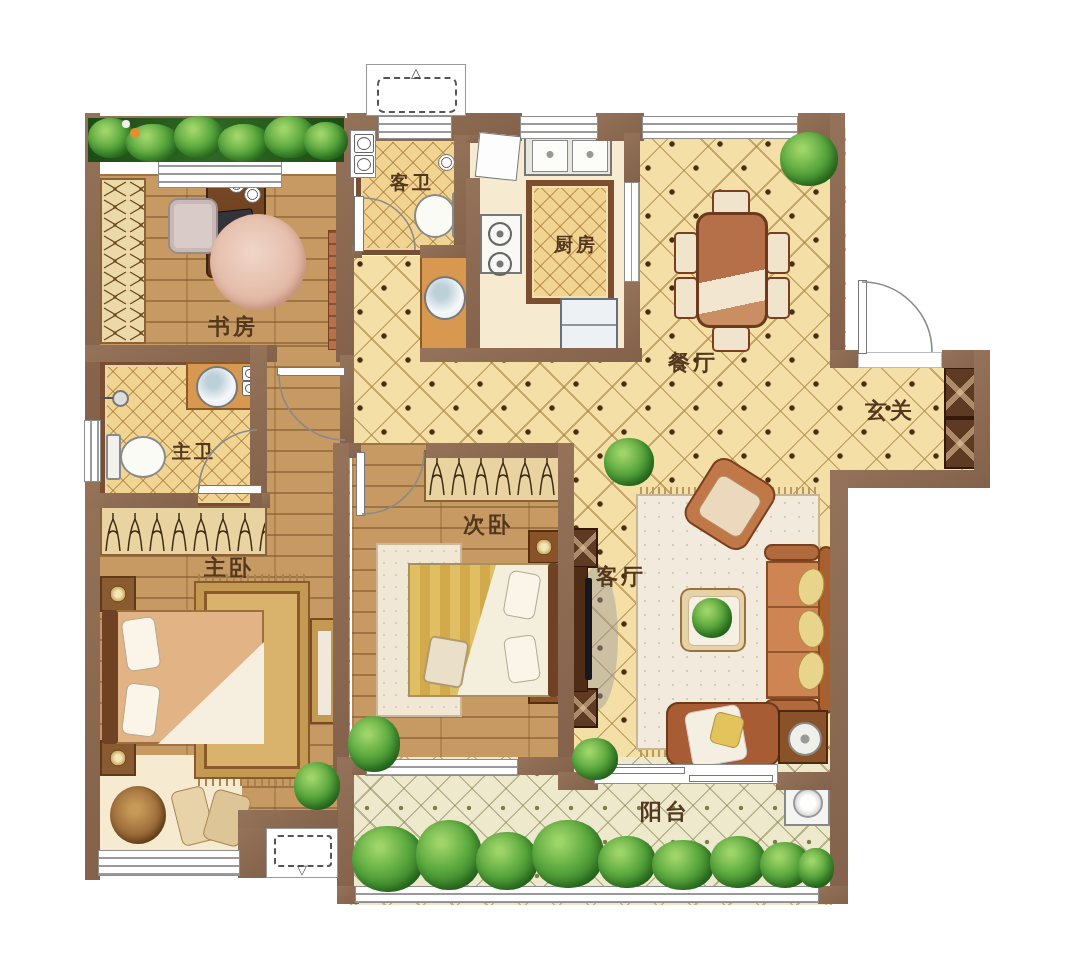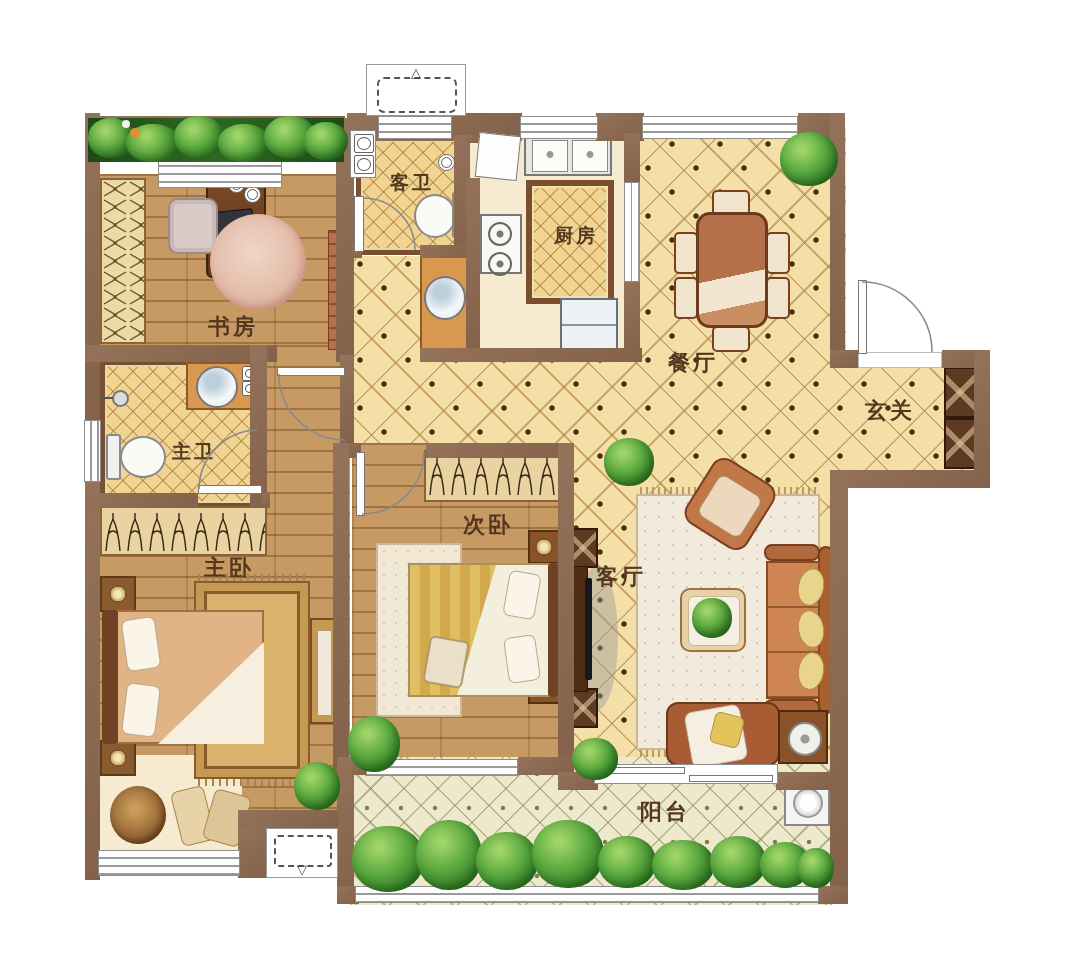--- a/index.html
+++ b/index.html
@@ -280,21 +280,21 @@
   </div>
   <div class="win win-h" style="left:366px;top:759px;width:152px;height:17px;"></div>
   <div class="a" style="left:594px;top:764px;width:184px;height:20px;background:#fff;border:1px solid #8d8d8d;box-sizing:border-box;">
     <div class="a" style="left:6px;top:2px;width:84px;height:7px;background:#fff;border:1px solid #777;box-sizing:border-box;"></div>
     <div class="a" style="left:94px;top:10px;width:84px;height:7px;background:#fff;border:1px solid #777;box-sizing:border-box;"></div>
   </div>
   <div class="win win-h" style="left:355px;top:886px;width:464px;height:17px;"></div>
 
   <div class="lbl" style="left:233px;top:327px;">书房</div>
   <div class="lbl" style="left:412px;top:183px;font-size:19px;">客卫</div>
-  <div class="lbl" style="left:576px;top:236px;font-size:19px;">厨房</div>
+  <div class="lbl" style="left:576px;top:245px;font-size:19px;">厨房</div>
   <div class="lbl" style="left:693px;top:363px;">餐厅</div>
   <div class="lbl" style="left:890px;top:411px;">玄关</div>
   <div class="lbl" style="left:194px;top:452px;font-size:19px;">主卫</div>
   <div class="lbl" style="left:229px;top:568px;">主卧</div>
   <div class="lbl" style="left:488px;top:525px;">次卧</div>
   <div class="lbl" style="left:621px;top:577px;">客厅</div>
   <div class="lbl" style="left:665px;top:812px;">阳台</div>
 
   <svg class="arcs" width="1080" height="978" viewBox="0 0 1080 978">
     <path d="M279,374 A66,66 0 0 0 345,440" stroke="#8a8a8a" stroke-width="1.6" fill="none"></path>

